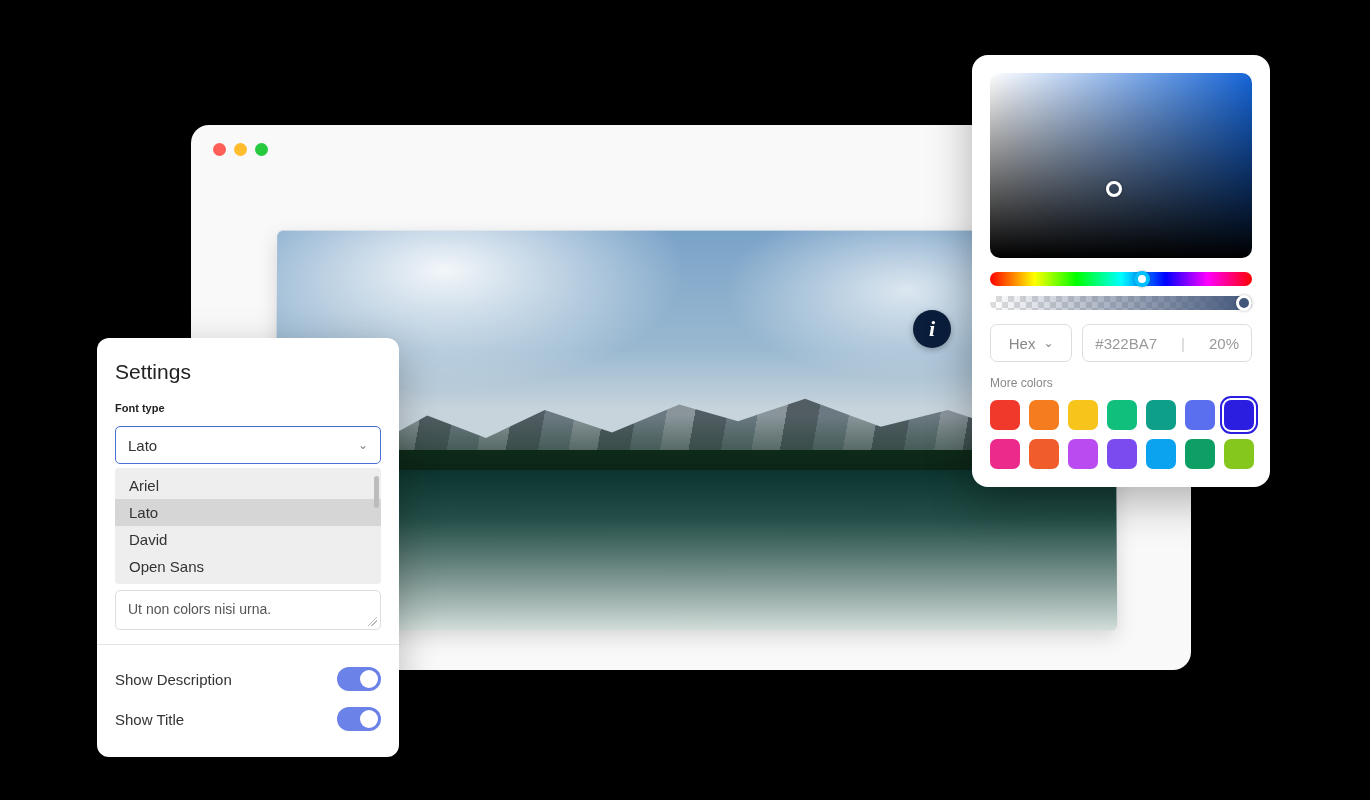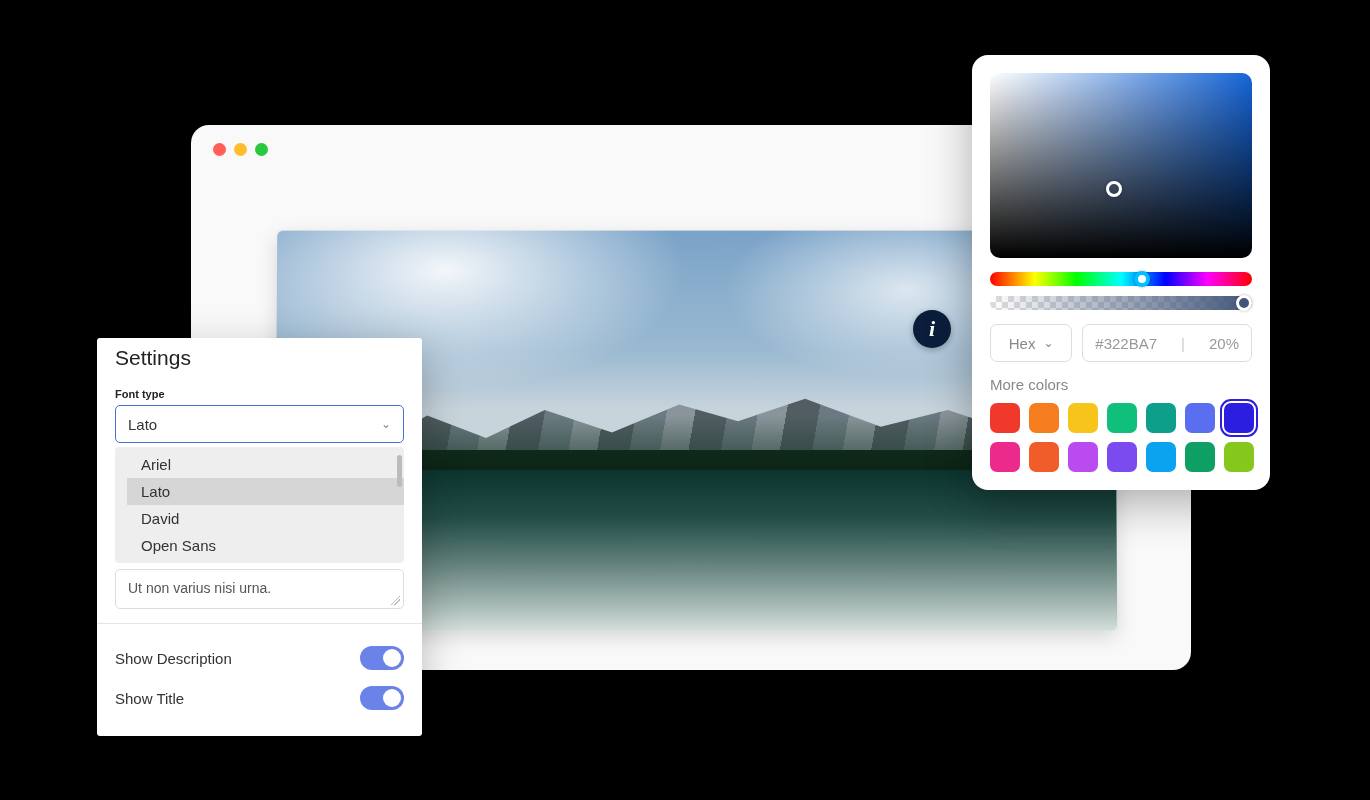--- a/index.html
+++ b/index.html
@@ -52,36 +52,36 @@
   }
   .info-badge{
     position:absolute;right:240px;top:185px;width:38px;height:38px;border-radius:50%;
     background:#0a1e3c;color:#fff;display:flex;align-items:center;justify-content:center;
     font-family:Georgia,serif;font-weight:bold;font-size:22px;font-style:italic;
     box-shadow:0 2px 6px rgba(0,0,0,0.3);
   }
   
   
   .settings-panel{
-    position:absolute;left:97px;top:338px;width:325px;
-    background:#fff;border-radius:3px;padding:8px 18px 18px;
+    position:absolute;left:97px;top:338px;width:302px;
+    background:#fff;border-radius:12px;padding:22px 18px 18px;
     box-shadow:0 12px 40px rgba(0,0,0,0.25);
   }
   .settings-title{font-size:21px;font-weight:500;color:#222;margin-bottom:18px;}
-  .field-label{font-size:11px;font-weight:600;color:#222;margin-bottom:5px;}
+  .field-label{font-size:11px;font-weight:600;color:#222;margin-bottom:12px;}
   .select-box{
     border:1.5px solid #486fd6;border-radius:5px;height:38px;
     display:flex;align-items:center;justify-content:space-between;
     padding:0 12px;font-size:15px;color:#333;margin-bottom:4px;cursor:pointer;
   }
   .chevron{color:#888;font-size:12px;}
   .dropdown{
     background:#eeeeee;border-radius:4px;padding:4px 0;margin-bottom:6px;position:relative;
   }
-  .dropdown-inner{position:relative;margin-left:12px;}
+  .dropdown-inner{position:relative;}
   .dd-scrollbar{position:absolute;right:2px;top:4px;width:5px;height:32px;background:#bcbcbc;border-radius:3px;}
   .dd-item{padding:5px 14px;font-size:15px;color:#333;cursor:pointer;}
   .dd-item.selected{background:#d6d6d6;}
   .textarea-box{
     border:1px solid #ddd;border-radius:5px;padding:10px 12px;font-size:14px;color:#555;
     min-height:40px;position:relative;resize:both;margin-bottom:14px;
   }
   .textarea-box::after{
     content:"";position:absolute;right:3px;bottom:3px;width:9px;height:9px;
     background:linear-gradient(135deg,transparent 45%,#bbb 45%,#bbb 55%,transparent 55%),
@@ -139,21 +139,21 @@
   .hex-format{
     border:1px solid #ddd;border-radius:7px;height:38px;width:86px;
     display:flex;align-items:center;justify-content:center;gap:8px;
     font-size:15px;color:#888;cursor:pointer;
   }
   .hex-val{
     border:1px solid #ddd;border-radius:7px;height:38px;flex:1;
     display:flex;align-items:center;padding:0 12px;font-size:15px;color:#999;gap:24px;
   }
   .hex-val .sep{color:#ccc;}
-  .more-label{font-size:15px;color:#888;margin-bottom:10px;}
+  .more-label{font-size:12px;color:#888;margin-bottom:10px;}
   .swatch-grid{display:grid;grid-template-columns:repeat(7,1fr);gap:9px;}
   .swatch{width:30px;height:30px;border-radius:7px;cursor:pointer;}
   .swatch.selected{outline:2.5px solid #2b1ee0;outline-offset:2px;}
 </style>
 </head>
 <body>
 
 <div class="browser-window">
   <div class="traffic-lights">
     <div class="tl red"></div>
@@ -178,21 +178,21 @@
   </div>
   <div class="dropdown">
     <div class="dropdown-inner">
       <div class="dd-item">Ariel</div>
       <div class="dd-item selected">Lato</div>
       <div class="dd-item">David</div>
       <div class="dd-item">Open Sans</div>
       <div class="dd-scrollbar"></div>
     </div>
   </div>
-  <div class="textarea-box">Ut non varius nisi urna.</div>
+  <div class="textarea-box">Ut non colors nisi urna.</div>
   <div class="divider"></div>
   <div class="toggle-row">
     <span class="toggle-label">Show Description</span>
     <div class="toggle"></div>
   </div>
   <div class="toggle-row">
     <span class="toggle-label">Show Title</span>
     <div class="toggle"></div>
   </div>
 </div>

